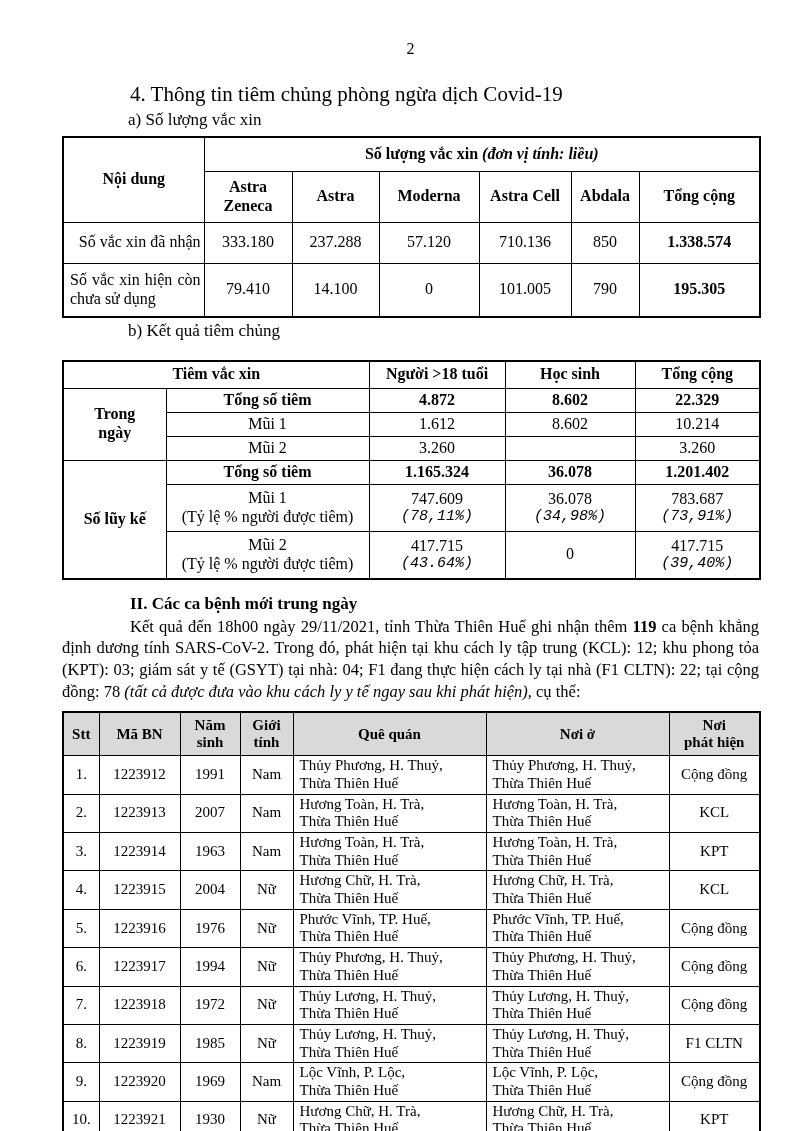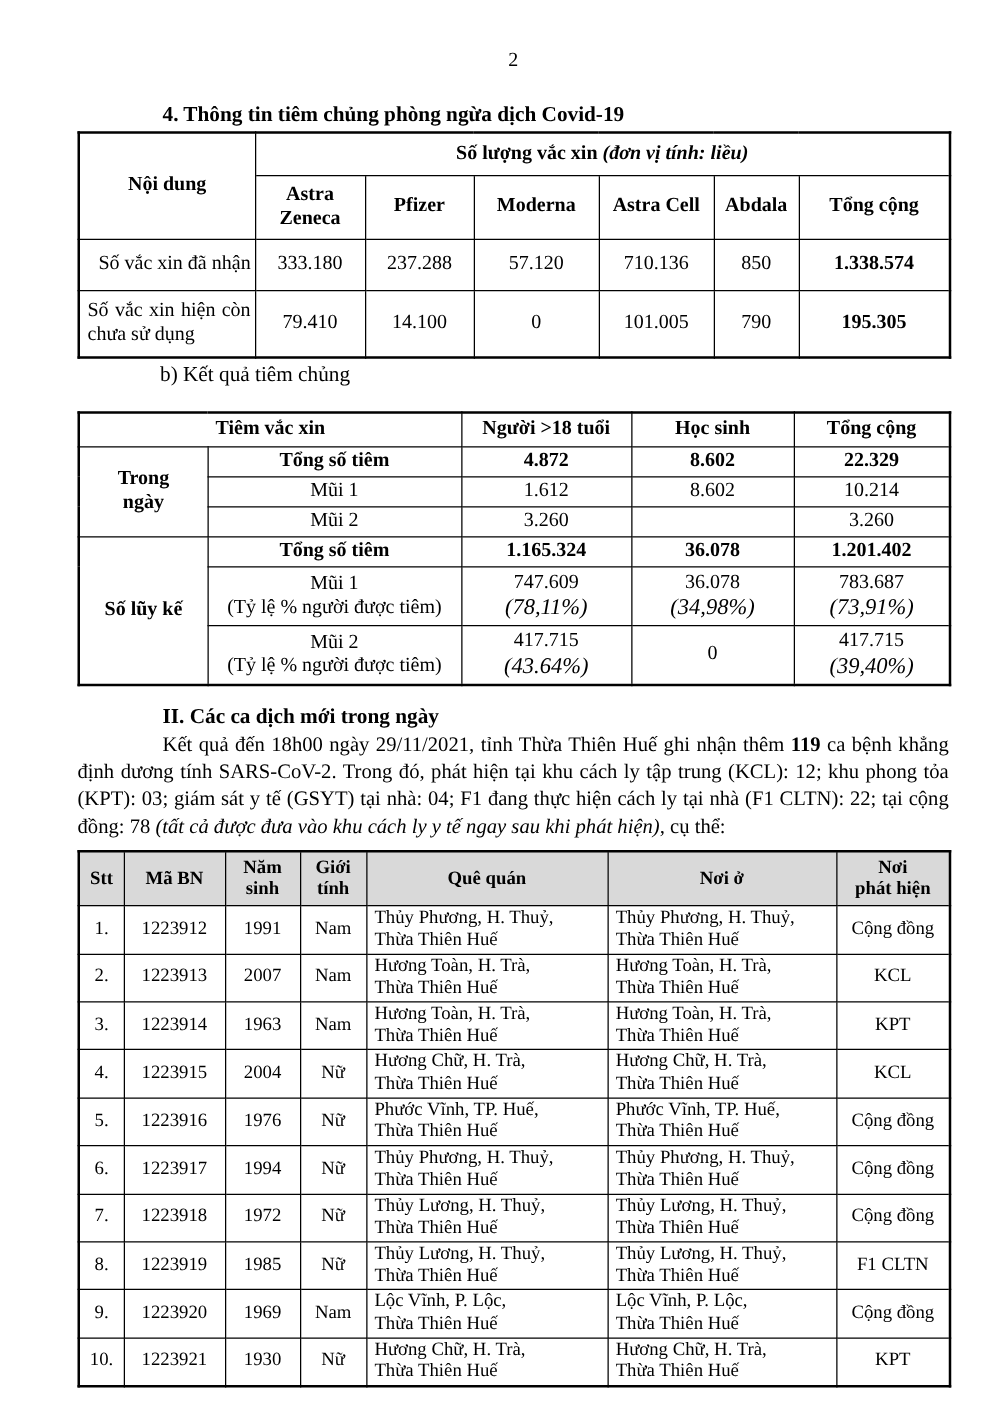--- a/index.html
+++ b/index.html
@@ -4,21 +4,21 @@
 <style>
   html,body { margin:0; padding:0; background:#fff; }
   body {
     width:800px; height:1131px; overflow:hidden;
     font-family:"Liberation Serif", serif; color:#000;
     -webkit-font-smoothing:antialiased;
   }
   .page { box-sizing:border-box; width:800px; padding:40px 41px 0 62px; }
   .page-number { text-align:center; font-size:16px; margin:0 0 24px 0; }
 
-  .h-section { font-weight:bold; font-size:17px; margin:0 0 3px 68px; }
+  .h-section { font-weight:normal; font-size:21px; margin:0 0 3px 68px; }
   .sub-label { font-size:17px; margin:0 0 6px 66px; }
 
   table { border-collapse:collapse; table-layout:fixed; width:697px; font-size:16px; }
   td, th { border:1px solid #000; text-align:center; vertical-align:middle;
            padding:1px 3px; line-height:1.18; white-space:pre-line; font-weight:normal; }
   table { border:2px solid #000; }
   .b { font-weight:bold; }
   .i { font-style:italic;margin-top:24px; }
 
   
@@ -28,21 +28,21 @@
   .t1 .row2 td { height:50px; }
   .t1 .lbl { text-align:right; padding-left:6px; }
   .t1 .row2 .lbl { text-align:justify; text-align-last:left; }
 
   
   .t2 { margin-top:2px; }
   .t2 th { font-weight:bold; }
   .t2 .hdr th { height:24px; }
   .t2 .r-simple td, .t2 .r-simple th { height:21px; }
   .t2 .r-two td, .t2 .r-two th { height:44px; }
-  .t2 .pct { font-style:italic; font-size:18px; line-height:1.1; }
+  .t2 .pct { font-style:italic; font-size:15px; line-height:1.1;font-family:Liberation Mono, monospace; }
   .t2 .group-lbl { font-weight:bold; }
 
   
   .sec2-title { font-weight:bold; font-size:17px; margin:14px 0 2px 68px; }
   .sec2-para { font-size:16.5px; line-height:1.33; text-align:justify; text-indent:68px;
                margin:0 0 8px 0; width:697px; }
 
   
   .t3 { font-size:15px; }
   .t3 thead th { background:#d9d9d9; font-weight:bold; height:40px; line-height:1.15; }
@@ -51,39 +51,40 @@
   .t3 td.col-stt { text-align:center; }
 </style>
 </head>
 <body>
 
 <div class="page">
 
   <div class="page-number">2</div>
 
   <div class="h-section">4. Thông tin tiêm chủng phòng ngừa dịch Covid-19</div>
+  <div class="sub-label">a) Số lượng vắc xin</div>
 
   <table class="t1">
     <colgroup>
       <col style="width:141px">
         <col style="width:88px">
         <col style="width:87px">
       <col style="width:100px">
         <col style="width:92px">
         <col style="width:68px">
         <col style="width:121px">
     </colgroup>
     <tbody>
         <tr class="hdr-span">
       <th rowspan="2" class="b">Nội dung</th>
       <th colspan="6"><span class="b">Số lượng vắc xin</span><span class="b i"> (đơn vị tính: liều)</span></th>
     </tr>
     <tr class="hdr-cols">
       <th>Astra Zeneca</th>
-      <th>Pfizer</th>
+      <th>Astra</th>
       <th>Moderna</th>
       <th>Astra Cell</th>
       <th>Abdala</th>
       <th>Tổng cộng</th>
     </tr>
     <tr class="row1">
       <td class="lbl">Số vắc xin đã nhận</td>
       <td>333.180</td>
       <td>237.288</td>
       <td>57.120</td>
@@ -155,21 +156,21 @@
     </tr>
     <tr class="r-two">
       <td><div>Mũi 2</div><div>(Tỷ lệ % người được tiêm)</div></td>
       <td><div>417.715</div><div class="pct">(43.64%)</div></td>
       <td><div>0</div></td>
       <td><div>417.715</div><div class="pct">(39,40%)</div></td>
     </tr>
   </tbody>
     </table>
 
-  <div class="sec2-title">II. Các ca dịch mới trong ngày</div>
+  <div class="sec2-title">II. Các ca bệnh mới trung ngày</div>
 
   <p class="sec2-para"><span>Kết quả đến 18h00 ngày 29/11/2021, tỉnh Thừa Thiên Huế ghi nhận thêm </span><span class="b">119</span><span> ca bệnh khẳng định dương tính SARS-CoV-2. Trong đó, phát hiện tại khu cách ly tập trung (KCL): 12; khu phong tỏa (KPT): 03; giám sát y tế (GSYT) tại nhà: 04; F1 đang thực hiện cách ly tại nhà (F1 CLTN): 22; tại cộng đồng: 78 </span><span class="i">(tất cả được đưa vào khu cách ly y tế ngay sau khi phát hiện)</span><span>, cụ thể:</span></p>
 
   <table class="t3">
     <colgroup>
       <col style="width:36px">
         <col style="width:81px">
         <col style="width:60px">
         <col style="width:53px">
       <col style="width:193px">

